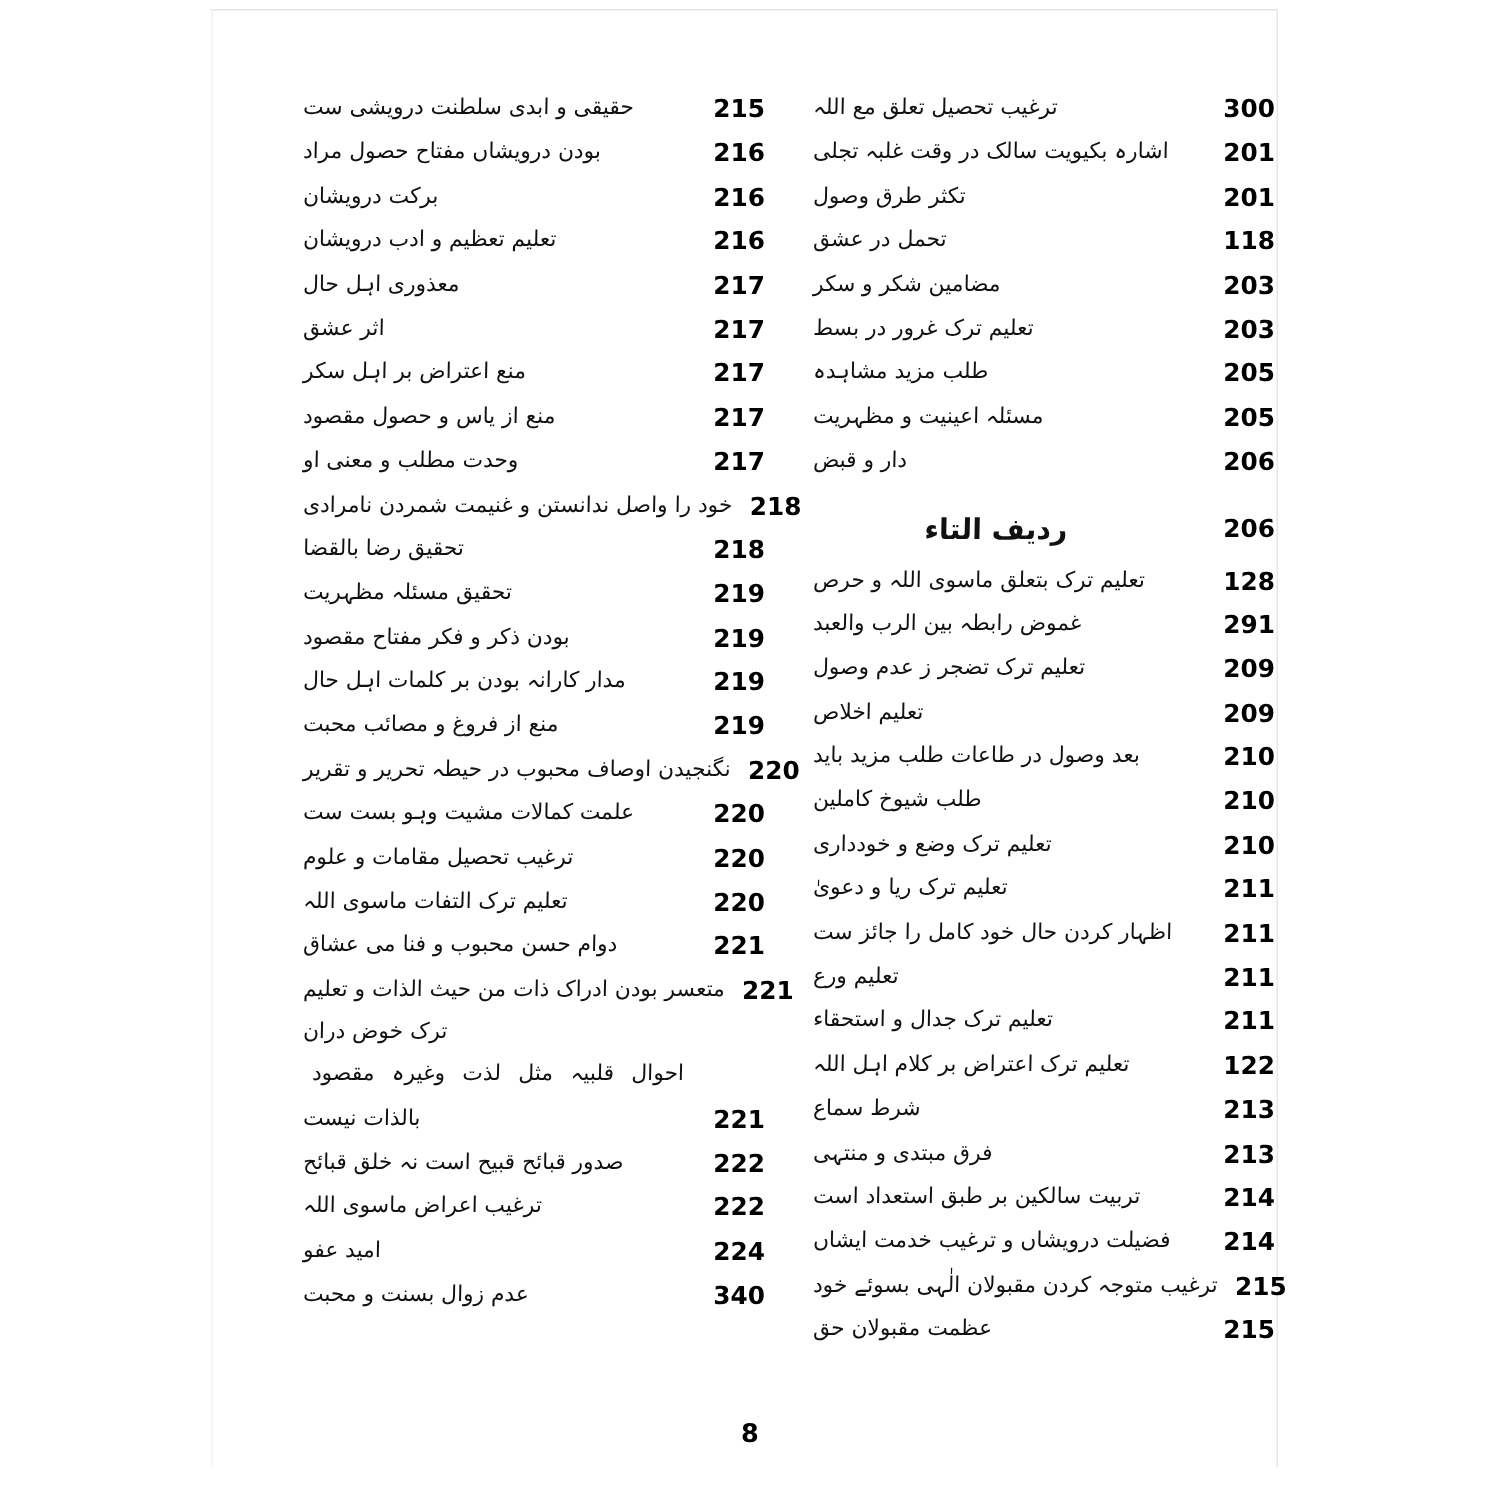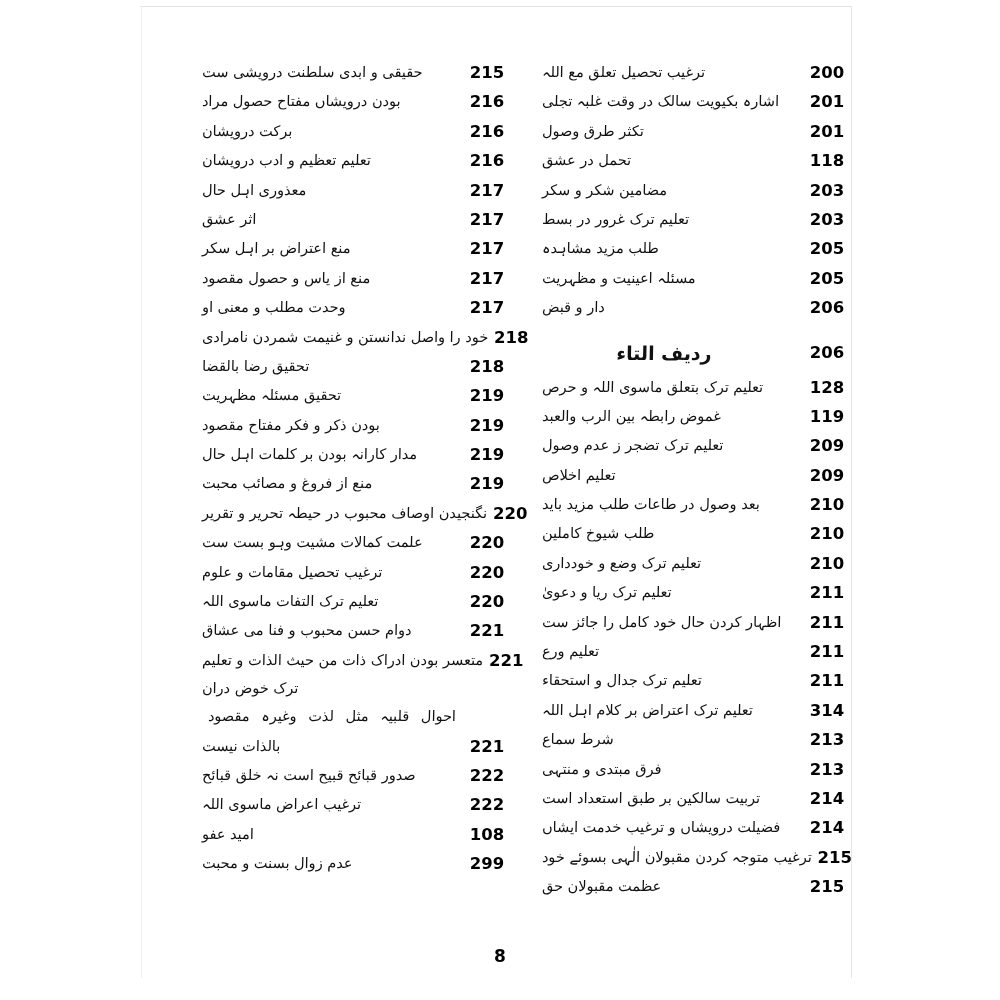--- a/index.html
+++ b/index.html
@@ -88,21 +88,21 @@
     line-height: 29px;
     color: #111111;
     white-space: nowrap;
     padding-left: 2px;
     letter-spacing: -0.2px;
     transform: skewX(-1.2deg);
   }
 
   .toc-page {
     flex: 0 0 46px;
-    text-align: center;
+    text-align: right;
     direction: ltr;
     font-family: "DejaVu Sans", "Liberation Sans", sans-serif;
     font-size: 16.5px;
     font-weight: 700;
     line-height: 29px;
     color: #000000;
     letter-spacing: 0px;
   }
   .toc-page.empty { color: transparent; }
 
@@ -158,21 +158,21 @@
 
   <div class="scan-edge-top"></div>
   <div class="scan-edge-right"></div>
   <div class="scan-edge-left"></div>
 
   <div class="toc-columns">
 
     <div class="toc-column col-right" id="col-right">
         <div class="toc-row">
           <div class="toc-title">ترغیب تحصیل تعلق مع اللہ</div>
-          <div class="toc-page">200</div>
+          <div class="toc-page">300</div>
         </div>
         <div class="toc-row">
           <div class="toc-title">اشارہ بکیویت سالک در وقت غلبہ تجلی</div>
           <div class="toc-page">201</div>
         </div>
         <div class="toc-row">
           <div class="toc-title">تکثر طرق وصول</div>
           <div class="toc-page">201</div>
         </div>
         <div class="toc-row">
@@ -202,21 +202,21 @@
         <div class="toc-row section">
           <div class="toc-title">ردیف التاء</div>
           <div class="toc-page">206</div>
         </div>
         <div class="toc-row">
           <div class="toc-title">تعلیم ترک بتعلق ماسوی اللہ و حرص</div>
           <div class="toc-page">128</div>
         </div>
         <div class="toc-row">
           <div class="toc-title">غموض رابطہ بین الرب والعبد</div>
-          <div class="toc-page">119</div>
+          <div class="toc-page">291</div>
         </div>
         <div class="toc-row">
           <div class="toc-title">تعلیم ترک تضجر ز عدم وصول</div>
           <div class="toc-page">209</div>
         </div>
         <div class="toc-row">
           <div class="toc-title">تعلیم اخلاص</div>
           <div class="toc-page">209</div>
         </div>
         <div class="toc-row">
@@ -242,21 +242,21 @@
         <div class="toc-row">
           <div class="toc-title">تعلیم ورع</div>
           <div class="toc-page">211</div>
         </div>
         <div class="toc-row">
           <div class="toc-title">تعلیم ترک جدال و استحقاء</div>
           <div class="toc-page">211</div>
         </div>
         <div class="toc-row">
           <div class="toc-title">تعلیم ترک اعتراض بر کلام اہل اللہ</div>
-          <div class="toc-page">314</div>
+          <div class="toc-page">122</div>
         </div>
         <div class="toc-row">
           <div class="toc-title">شرط سماع</div>
           <div class="toc-page">213</div>
         </div>
         <div class="toc-row">
           <div class="toc-title">فرق مبتدی و منتہی</div>
           <div class="toc-page">213</div>
         </div>
         <div class="toc-row">
@@ -377,25 +377,25 @@
         <div class="toc-row">
           <div class="toc-title">صدور قبائح قبیح است نہ خلق قبائح</div>
           <div class="toc-page">222</div>
         </div>
         <div class="toc-row">
           <div class="toc-title">ترغیب اعراض ماسوی اللہ</div>
           <div class="toc-page">222</div>
         </div>
         <div class="toc-row">
           <div class="toc-title">امید عفو</div>
-          <div class="toc-page">108</div>
+          <div class="toc-page">224</div>
         </div>
         <div class="toc-row">
           <div class="toc-title">عدم زوال بسنت و محبت</div>
-          <div class="toc-page">299</div>
+          <div class="toc-page">340</div>
         </div>
       </div>
 
   </div>
 
   <div class="folio">8</div>
 
 </div>
 
 </body></html>

